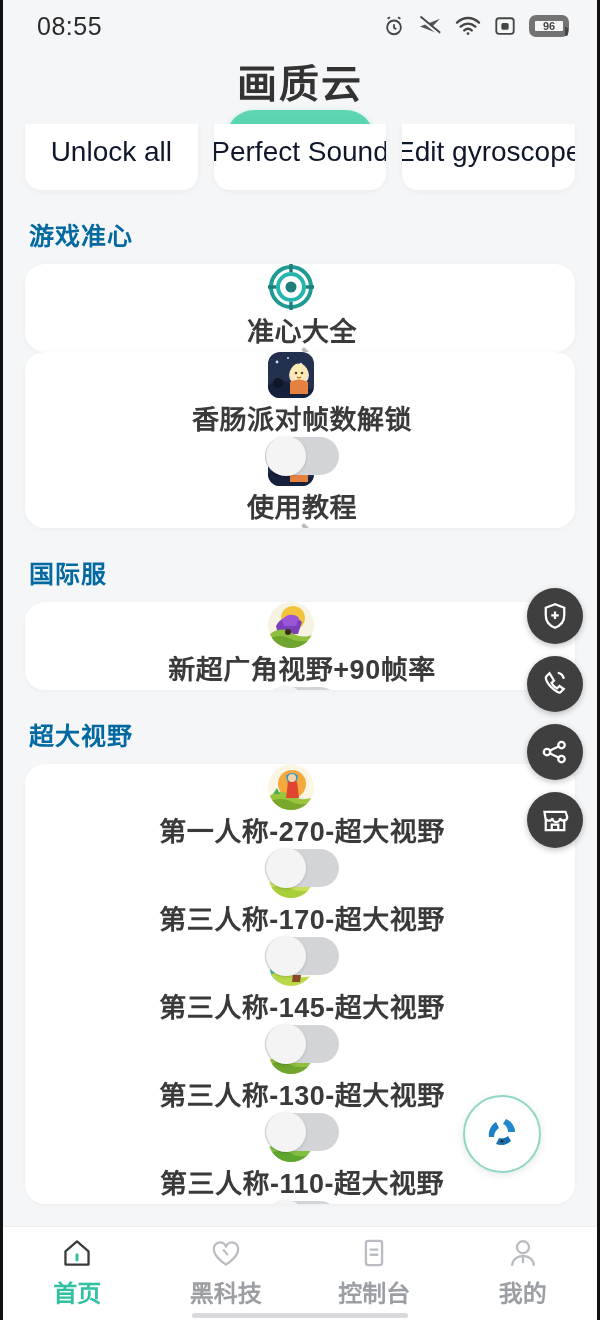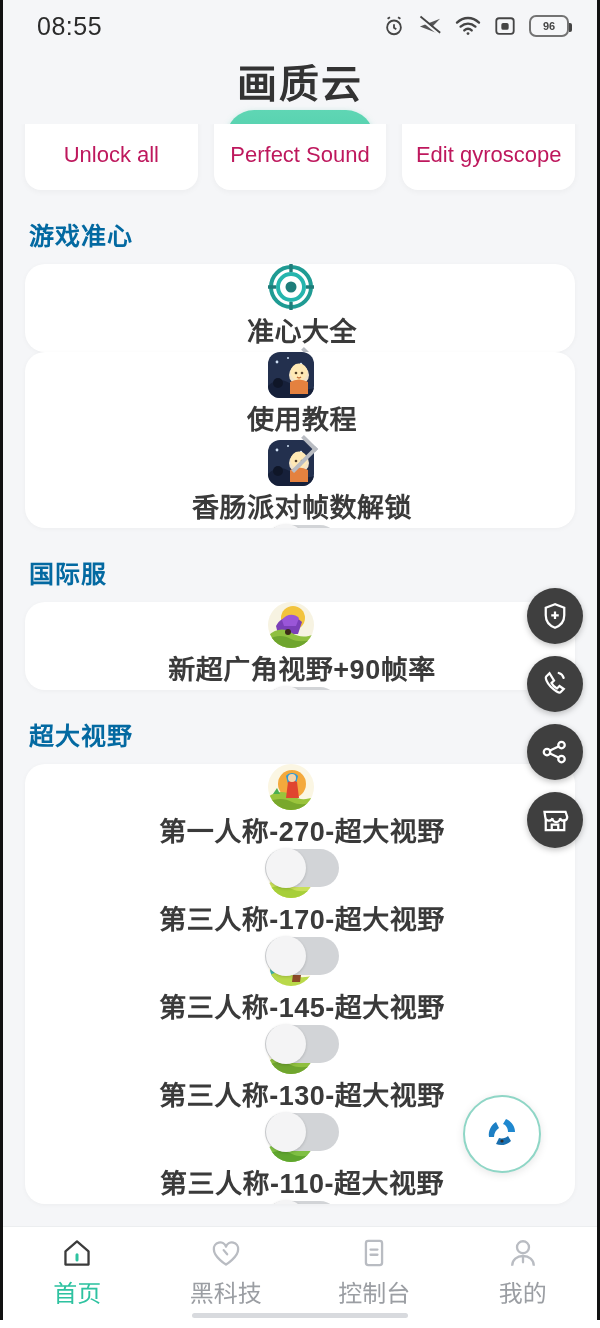--- a/index.html
+++ b/index.html
@@ -25,21 +25,21 @@
     padding:0 28px 0 34px;
     background:#f5f6f8;
   }
   .status-time {
     font-size:25px; font-weight:500; color:#2b2b2b; letter-spacing:.5px;
   }
   .status-icons { display:flex; align-items:center; gap:13px; }
   .status-icons svg { display:block; }
   .batt {
     position:relative; width:40px; height:22px;
-    border:2px solid #737373; border-radius:7px;
+    border:6px solid #737373; border-radius:7px;
     display:flex; align-items:center; justify-content:center;
   }
   .batt::after {
     content:""; position:absolute; right:-5px; top:6px;
     width:3px; height:9px; background:#454545; border-radius:0 2px 2px 0;
   }
   .batt span { font-size:11px; color:#454545; font-weight:700; line-height:1; }
 
   
   .header {
@@ -88,21 +88,21 @@
   .quickcard {
     flex:1;
     background:#fff;
     border-radius:16px;
     display:flex; align-items:flex-end; justify-content:center;
     padding-bottom:22px;
     box-shadow:0 2px 6px rgba(0,0,0,.04);
     overflow:hidden;
     cursor:pointer;
   }
-  .quickcard span { font-size:22px; color:#be185d; white-space:nowrap; }
+  .quickcard span { font-size:28px; color:#0f172a; white-space:nowrap; }
 
   
   .sec-title {
     font-size:25px; font-weight:700; color:#0369a1;
     padding:26px 26px 12px 26px;
     letter-spacing:1px;
   }
 
   
   .card {
@@ -175,21 +175,21 @@
     height:94px;
     background:#ffffff;
     display:flex; align-items:center;
     border-top:1px solid #eceef0;
   }
   .tab {
     flex:1; display:flex; flex-direction:column;
     align-items:center; justify-content:center; gap:6px;
     cursor:pointer;
   }
-  .tab .tl { font-size:24px; color:#9b9ea3; font-weight:400; }
+  .tab .tl { font-size:24px; color:#9b9ea3; font-weight:700; }
   .tab.active .tl { color:#2ec2a0; }
   .tab svg { display:block; }
   .homebar {
     position:absolute; bottom:2px; left:50%; transform:translateX(-50%);
     width:216px; height:5px; background:#d8dade; border-radius:3px;
   }
 </style>
 </head>
 <body>
 
@@ -264,20 +264,47 @@
             <circle cx="23" cy="23" r="5.5" fill="#1f7d7a"></circle>
             <path d="M23 0v8M23 38v8M0 23h8M38 23h8" stroke="#1f7d7a" stroke-width="3.4"></path>
           </svg>
         </span>
         <span class="label">准心大全</span>
         <span class="chevron"></span>
       </div>
     </div>
 
     <div class="card">
+      <div class="row">
+        <span class="thumb">
+          <svg width="46" height="46" viewBox="0 0 46 46">
+            <defs>
+                <clipPath id="sq1">
+                  <rect width="46" height="46" rx="12"></rect>
+                </clipPath>
+              </defs>
+            <g clip-path="url(#sq1)">
+              <rect width="46" height="46" fill="#23304e"></rect>
+              <circle cx="9" cy="10" r="1.4" fill="#cfe0f5"></circle>
+                <circle cx="20" cy="6" r="1" fill="#cfe0f5"></circle>
+              <circle cx="33" cy="12" r="1.2" fill="#cfe0f5"></circle>
+              <path d="M0 34c9-9 18-6 25-1 6 4 13 6 21 3v10H0Z" fill="#16203a"></path>
+              <circle cx="31" cy="23" r="10" fill="#f2e3c8"></circle>
+              <circle cx="31" cy="20" r="8.4" fill="#ffe9b5"></circle>
+              <circle cx="28" cy="21" r="1.3" fill="#54402a"></circle>
+                <circle cx="34" cy="21" r="1.3" fill="#54402a"></circle>
+              <path d="M29 25q2 1.8 4 0" stroke="#c8753f" stroke-width="1.4" fill="none"></path>
+              <path d="M22 30q9-5 18 0v12H22Z" fill="#e4813f"></path>
+              <circle cx="10" cy="31" r="5" fill="#0f1628"></circle>
+            </g>
+          </svg>
+        </span>
+        <span class="label">香肠派对帧数解锁</span>
+        <span class="toggle"></span>
+      </div>
       <div class="row">
         <span class="thumb">
           <svg width="46" height="46" viewBox="0 0 46 46">
             <defs>
                 <clipPath id="sq2">
                   <rect width="46" height="46" rx="12"></rect>
                 </clipPath>
               </defs>
             <g clip-path="url(#sq2)">
               <rect width="46" height="46" fill="#23304e"></rect>
@@ -291,47 +318,20 @@
                 <circle cx="34" cy="21" r="1.3" fill="#54402a"></circle>
               <path d="M29 25q2 1.8 4 0" stroke="#c8753f" stroke-width="1.4" fill="none"></path>
               <path d="M22 30q9-5 18 0v12H22Z" fill="#e4813f"></path>
               <circle cx="10" cy="31" r="5" fill="#0f1628"></circle>
             </g>
           </svg>
         </span>
         <span class="label">使用教程</span>
         <span class="chevron"></span>
       </div>
-      <div class="row">
-        <span class="thumb">
-          <svg width="46" height="46" viewBox="0 0 46 46">
-            <defs>
-                <clipPath id="sq1">
-                  <rect width="46" height="46" rx="12"></rect>
-                </clipPath>
-              </defs>
-            <g clip-path="url(#sq1)">
-              <rect width="46" height="46" fill="#23304e"></rect>
-              <circle cx="9" cy="10" r="1.4" fill="#cfe0f5"></circle>
-                <circle cx="20" cy="6" r="1" fill="#cfe0f5"></circle>
-              <circle cx="33" cy="12" r="1.2" fill="#cfe0f5"></circle>
-              <path d="M0 34c9-9 18-6 25-1 6 4 13 6 21 3v10H0Z" fill="#16203a"></path>
-              <circle cx="31" cy="23" r="10" fill="#f2e3c8"></circle>
-              <circle cx="31" cy="20" r="8.4" fill="#ffe9b5"></circle>
-              <circle cx="28" cy="21" r="1.3" fill="#54402a"></circle>
-                <circle cx="34" cy="21" r="1.3" fill="#54402a"></circle>
-              <path d="M29 25q2 1.8 4 0" stroke="#c8753f" stroke-width="1.4" fill="none"></path>
-              <path d="M22 30q9-5 18 0v12H22Z" fill="#e4813f"></path>
-              <circle cx="10" cy="31" r="5" fill="#0f1628"></circle>
-            </g>
-          </svg>
-        </span>
-        <span class="label">香肠派对帧数解锁</span>
-        <span class="toggle"></span>
-      </div>
     </div>
 
     <div class="sec-title">国际服</div>
     <div class="card">
       <div class="row">
         <span class="thumb">
           <svg width="46" height="46" viewBox="0 0 46 46">
             <defs>
                 <clipPath id="c1">
                   <circle cx="23" cy="23" r="23"></circle>

